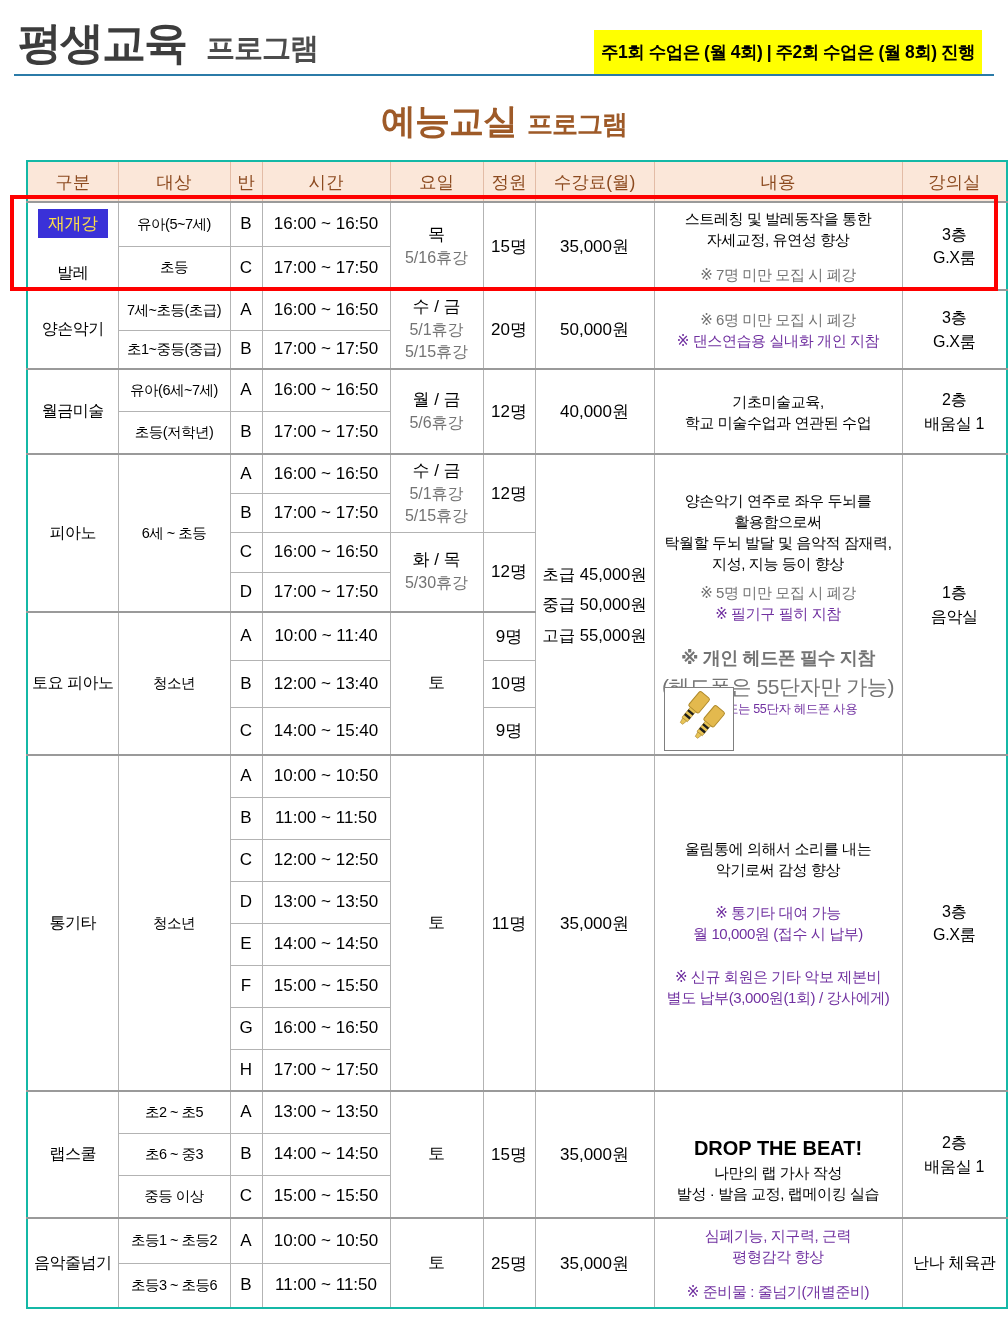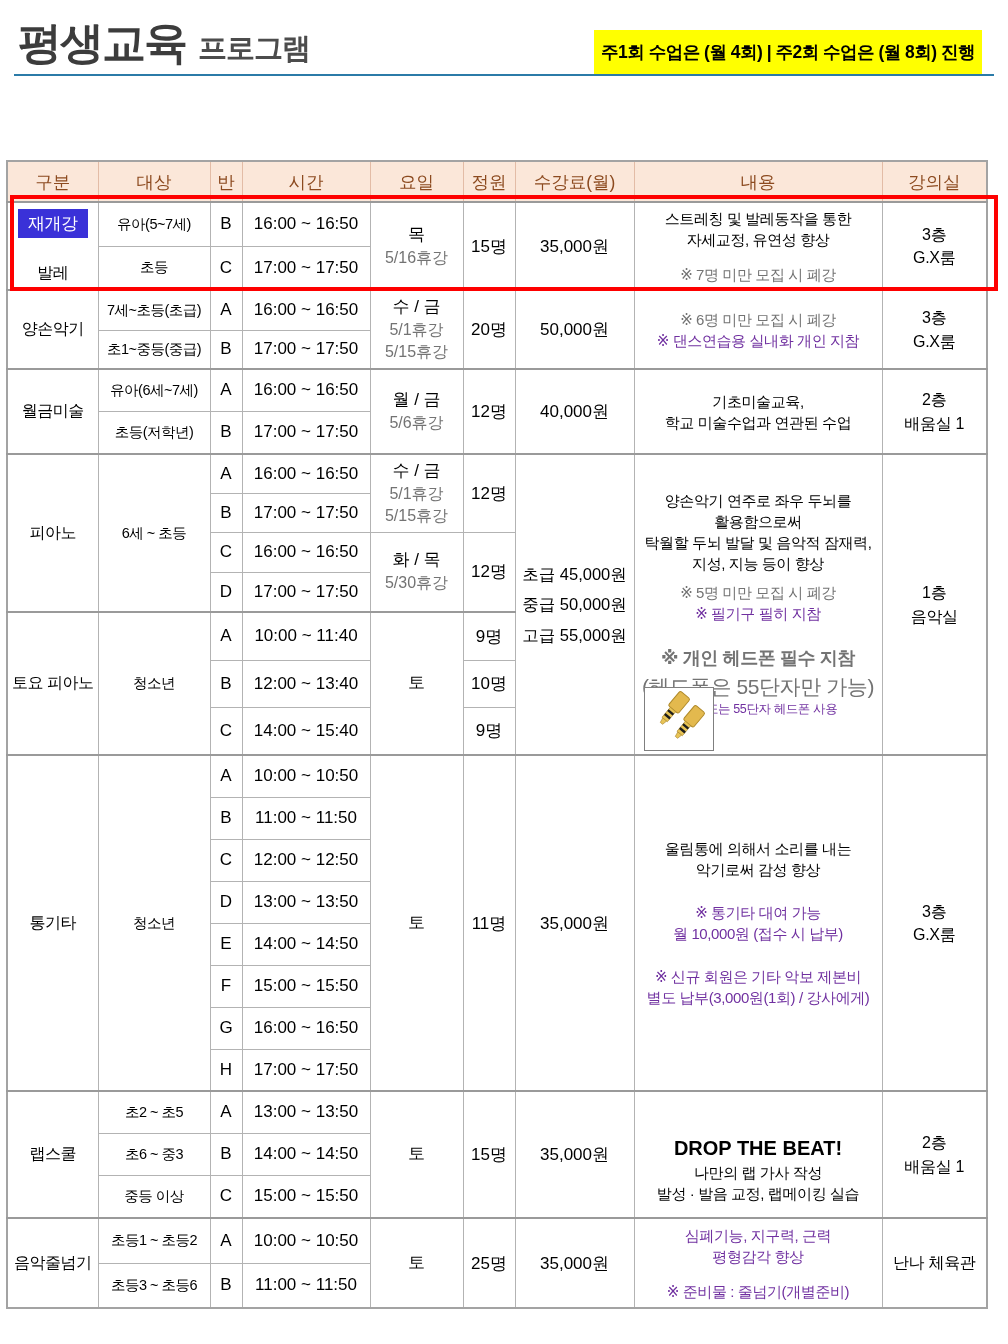--- a/index.html
+++ b/index.html
@@ -1,33 +1,33 @@
 <!DOCTYPE html>
 <html><head>
 <meta charset="utf-8">
 <style>
   html,body{margin:0;padding:0;background:#fff;}
   body{width:1008px;height:1344px;font-family:"Liberation Sans","DejaVu Sans",sans-serif;}
   .page{position:relative;width:1008px;height:1344px;overflow:hidden;background:#fff;}
 
   
-  .logo{position:absolute;left:18px;top:14px;display:flex;align-items:baseline;gap:12px;white-space:nowrap;}
+  .logo{position:absolute;left:18px;top:14px;display:flex;align-items:baseline;gap:20px;white-space:nowrap;}
   .logo-main{font-size:44px;font-weight:bold;color:#3c3c3c;letter-spacing:-2px;}
   .logo-sub{font-size:29px;font-weight:bold;color:#4c4c4c;letter-spacing:-1px;}
   .logo-en{font-size:26px;font-weight:bold;color:#c9c9c9;letter-spacing:0px;}
   .notice{position:absolute;right:26px;top:30px;background:#ffff00;color:#000;
           font-weight:bold;font-size:17.5px;letter-spacing:-0.5px;padding:10px 7px;white-space:nowrap;}
   .divider{position:absolute;left:14px;top:74px;width:980px;height:2px;background:#2b7ba8;}
   .title{position:absolute;left:0;top:98px;width:100%;text-align:center;white-space:nowrap;}
   .title-main{font-size:35px;font-weight:bold;color:#9e5a28;letter-spacing:-1px;}
   .title-sub{font-size:26px;font-weight:bold;color:#9e5a28;letter-spacing:-1px;margin-left:10px;}
 
   
-  table.t{position:absolute;left:6px;top:160px;width:980px;border-collapse:collapse;table-layout:fixed;
-          border:2px solid #a3a3a3;}
+  table.t{position:absolute;left:26px;top:160px;width:980px;border-collapse:collapse;table-layout:fixed;
+          border:2px solid #14b8a6;}
   table.t th,table.t td{border:1px solid #b3b3b3;text-align:center;vertical-align:middle;
           padding:1px 2px;overflow:hidden;color:#000;}
   table.t thead th{background:#fbe7d9;color:#8c4a1f;font-weight:normal;font-size:17.5px;
           border:1px solid #e3bca6;border-bottom:1px solid #b3b3b3;height:37px;}
   tr.gs > td{border-top:2px solid #9a9a9a;}
   .r37{height:37px}.r39{height:39px}.r40{height:40px}.r42{height:42px}.r43{height:43px}
   .r44{height:44px}.r45{height:45px}.r47{height:47px}.r48{height:48px}
 
   td.cat{font-size:16px;letter-spacing:-0.5px;}
   td.target{font-size:14.5px;letter-spacing:-0.5px;white-space:nowrap;}
@@ -41,39 +41,42 @@
           border-bottom:2px solid #b4c7e7;}
   td.room{font-size:16px;line-height:1.45;letter-spacing:-0.3px;}
   td.content{font-size:15px;line-height:1.4;letter-spacing:-0.4px;}
   td.content .sp8{height:8px;} td.content .sp14{height:14px;} td.content .sp22{height:22px;}
   .red{color:#737373;} .purple{color:#7030a0;}
   .small{font-size:12.5px;}
   .content-piano{position:relative;}
   .hp-head{font-size:18px;font-weight:bold;}
   .hp-sub{font-size:21px;}
   .drop{font-size:20px;font-weight:bold;letter-spacing:0;margin-top:28px;}
-  .badge{display:inline-block;background:#3a31d8;color:#ffffff;font-size:17px;letter-spacing:-0.5px;
+  .badge{display:inline-block;background:#3a31d8;color:#fde047;font-size:17px;letter-spacing:-0.5px;
          padding:3px 10px;margin-bottom:25px;}
   .adapter-box{position:absolute;left:9px;bottom:3px;width:68px;height:62px;background:#fff;
          border:1px solid #7f7f7f;}
   
   .highlight-box{position:absolute;left:10px;top:195px;width:988px;height:96px;
          border:4px solid #fe0000;box-sizing:border-box;pointer-events:none;}
 </style>
 </head>
 <body>
 
 <div class="page">
 
   <div class="logo">
     <span class="logo-main">평생교육</span>
     <span class="logo-sub">프로그램</span>
   </div>
   <div class="notice">주1회 수업은 (월 4회)  |  주2회 수업은 (월 8회) 진행</div>
   <div class="divider"></div>
+  <div class="title">
+    <span class="title-main">예능교실</span><span class="title-sub">프로그램</span>
+  </div>
 
   <table class="t">
     <colgroup>
       <col style="width:91px">
         <col style="width:112px">
         <col style="width:32px">
         <col style="width:128px">
       <col style="width:93px">
         <col style="width:52px">
         <col style="width:119px">

